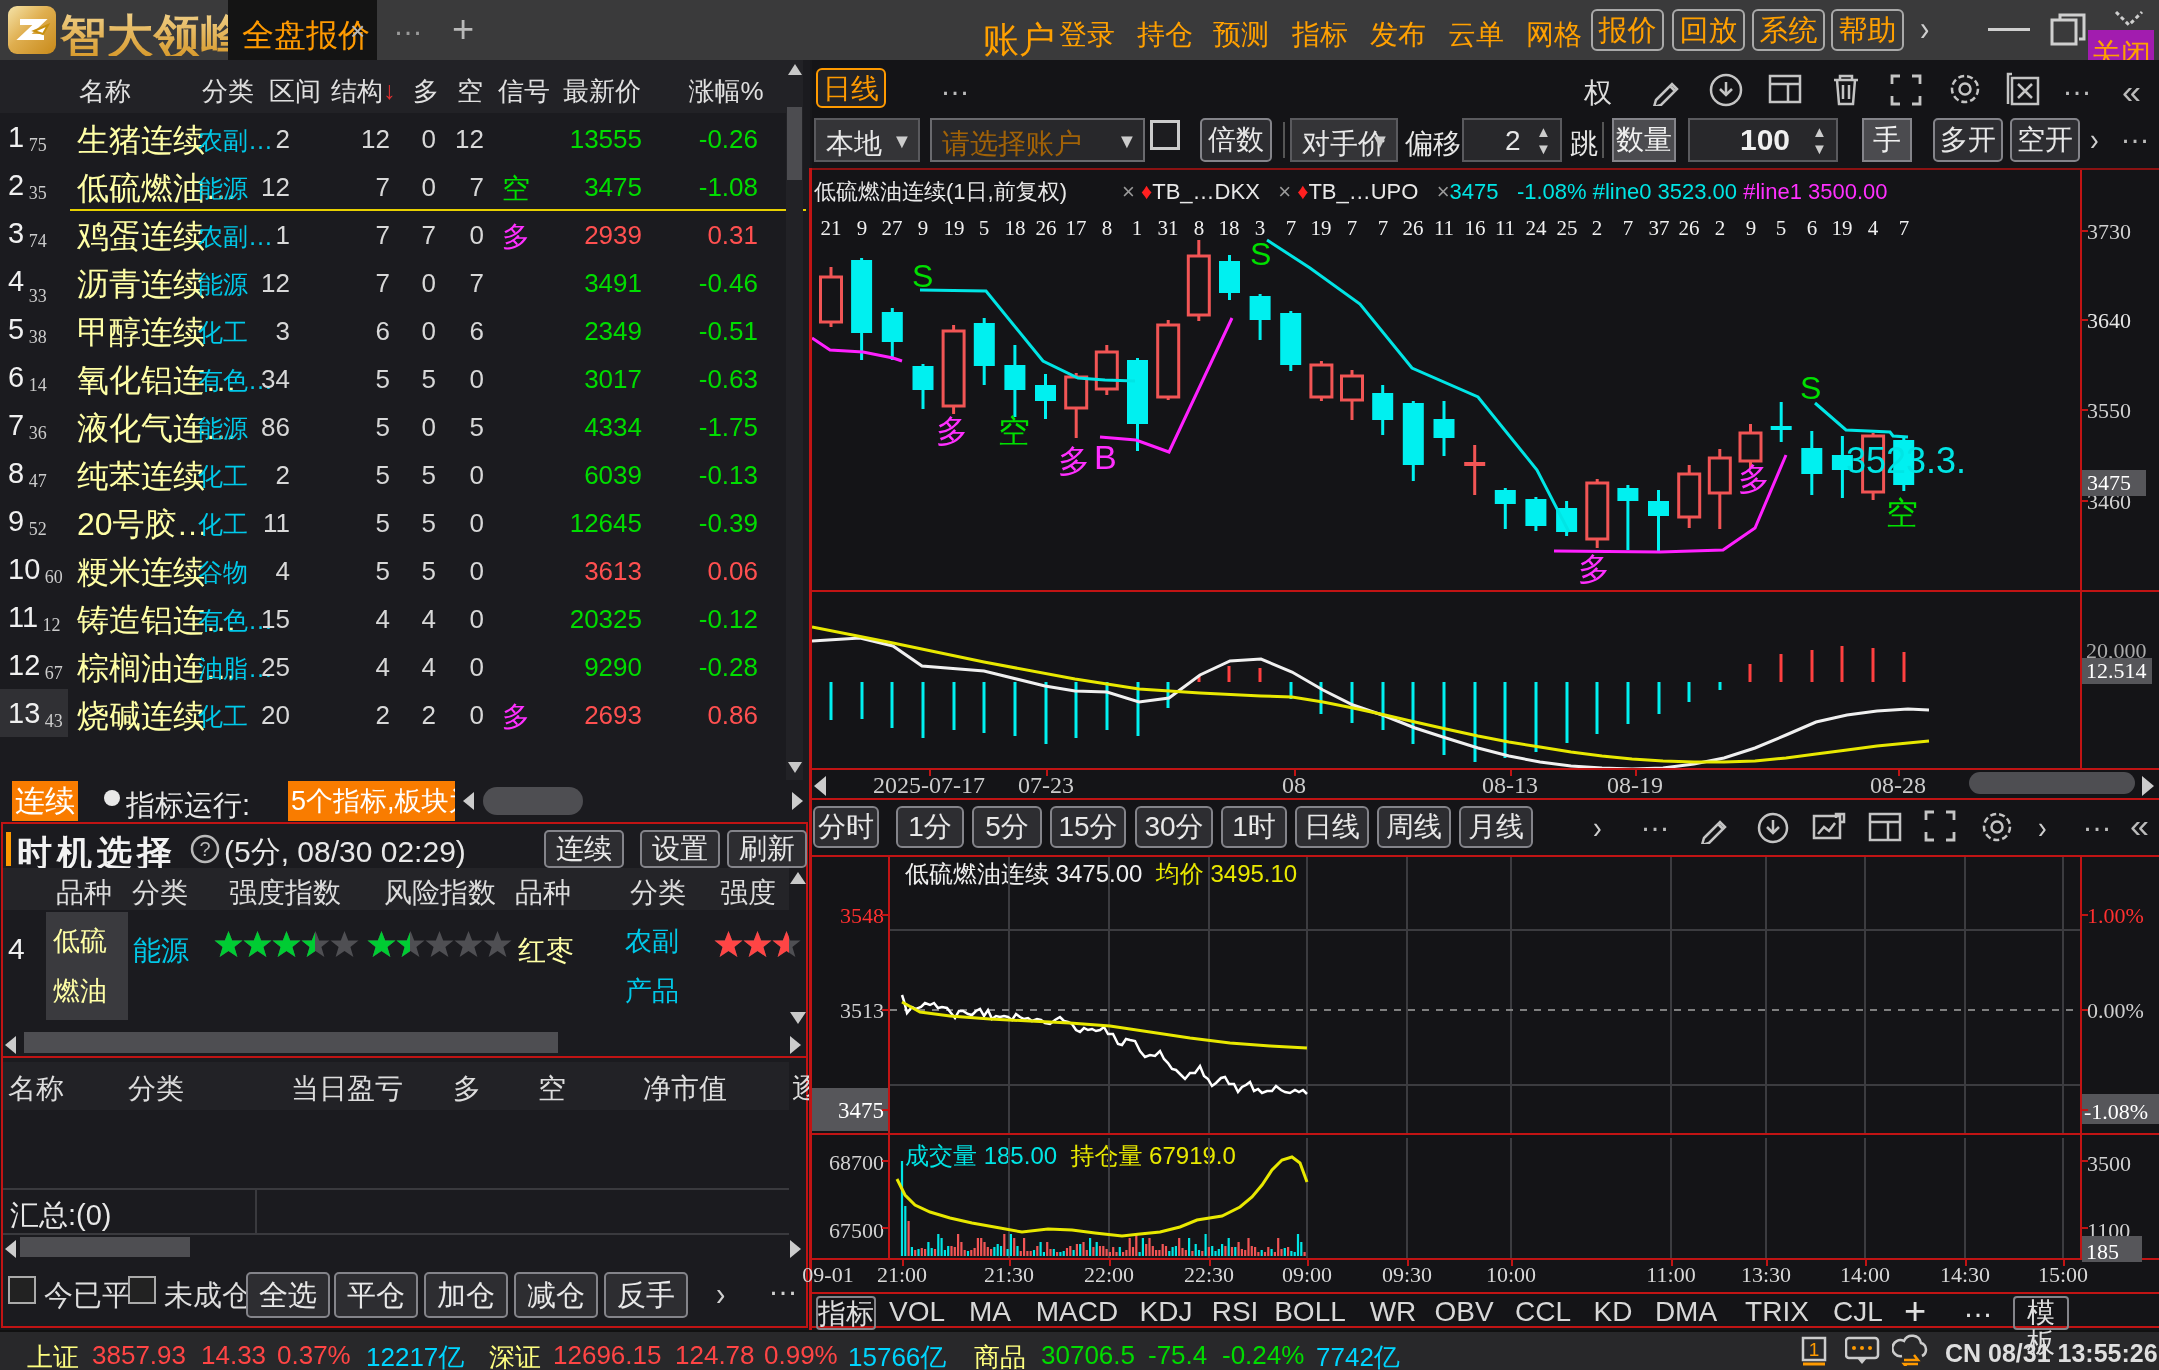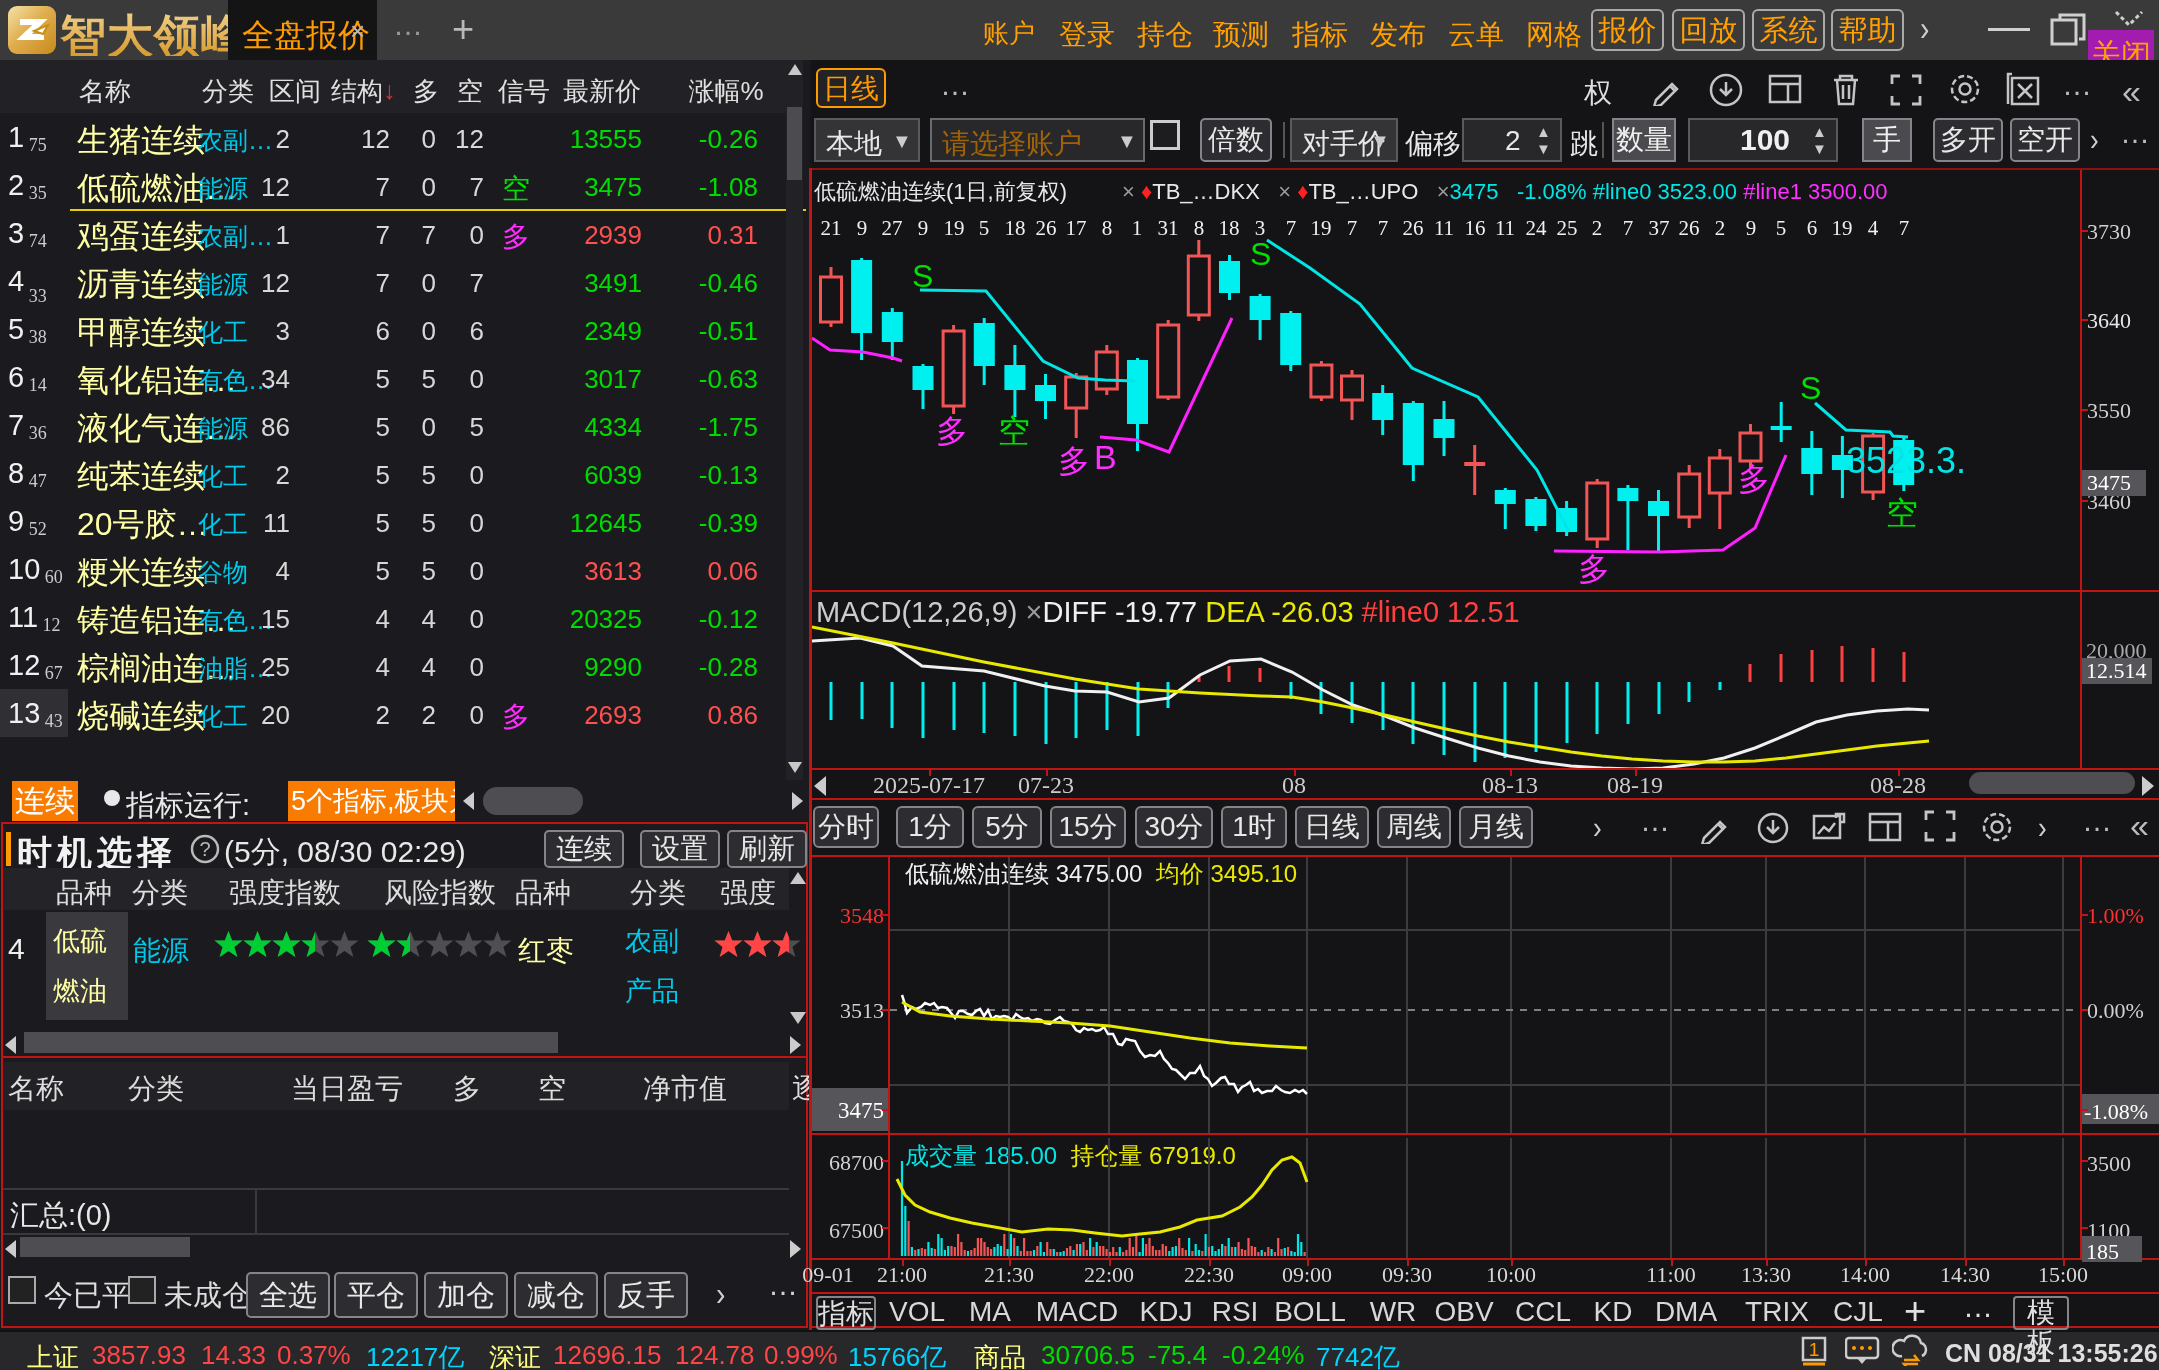--- a/index.html
+++ b/index.html
@@ -21,21 +21,21 @@
 <rect x="0" y="0" width="48" height="48" rx="9" fill="url(#gold)"></rect>
 <path d="M12 16 h20 l-16 15 h20" stroke="#fff" stroke-width="6" fill="none"></path>
 <path d="M26 25 l14 -6 l-5 9 z" fill="#fff" stroke="#c8900f" stroke-width="2"></path>
 </svg>
 <div class="a" style="left:60px;top:6px;width:170px;height:50px;font-size:46px;font-weight:bold;letter-spacing:1px;background:linear-gradient(180deg,#f2d694,#d89b2e);-webkit-background-clip:text;color:transparent;white-space:nowrap">智大领峰</div>
 <div class="a" style="left:228px;top:0;width:149px;height:60px;background:#141414"></div>
 <div class="a" style="left:242px;top:14px;font-size:32px;color:#ff9a00;white-space:nowrap">全盘报价</div>
 <div class="a" style="left:350px;top:16px;font-size:26px;color:#b9b9b9">×</div>
 <div class="a" style="left:393px;top:8px;font-size:30px;color:#9a9a9a;letter-spacing:2px">…</div>
 <div class="a" style="left:452px;top:8px;font-size:38px;color:#b9b9b9">+</div>
-<div class="a" style="left:983px;top:16px;font-size:26px;color:#ffa000">账户</div>
+<div class="a" style="left:983px;top:16px;font-size:36px;color:#ffa000">账户</div>
 <div class="a" style="left:1059px;top:16px;font-size:28px;color:#ffa000">登录</div>
 <div class="a" style="left:1137px;top:16px;font-size:28px;color:#ffa000">持仓</div>
 <div class="a" style="left:1213px;top:16px;font-size:28px;color:#ffa000">预测</div>
 <div class="a" style="left:1292px;top:16px;font-size:28px;color:#ffa000">指标</div>
 <div class="a" style="left:1370px;top:16px;font-size:28px;color:#ffa000">发布</div>
 <div class="a" style="left:1448px;top:16px;font-size:28px;color:#ffa000">云单</div>
 <div class="a" style="left:1526px;top:16px;font-size:28px;color:#ffa000">网格</div>
 <div class="a" style="left:1591px;top:9px;width:73px;height:42px;border:2px solid #a9a9a9;border-radius:6px;font-size:29px;color:#ffa000;text-align:center;line-height:38px">报价</div>
 <div class="a" style="left:1672px;top:9px;width:73px;height:42px;border:2px solid #a9a9a9;border-radius:6px;font-size:29px;color:#ffa000;text-align:center;line-height:38px">回放</div>
 <div class="a" style="left:1752px;top:9px;width:73px;height:42px;border:2px solid #a9a9a9;border-radius:6px;font-size:29px;color:#ffa000;text-align:center;line-height:38px">系统</div>
@@ -546,21 +546,20 @@
 <div class="a" style="left:1846px;top:440px;font-size:36px;color:#00e5e5;white-space:nowrap">3523.3.</div>
 <div class="a" style="left:2087px;top:219px;font-family:Liberation Serif,serif;font-size:22px;color:#d0d0d0">3730</div>
 <div class="a" style="left:2080px;top:230px;width:8px;height:2px;background:#c11414"></div>
 <div class="a" style="left:2087px;top:308px;font-family:Liberation Serif,serif;font-size:22px;color:#e5e5e5">3640</div>
 <div class="a" style="left:2080px;top:319px;width:8px;height:2px;background:#c11414"></div>
 <div class="a" style="left:2087px;top:398px;font-family:Liberation Serif,serif;font-size:22px;color:#d0d0d0">3550</div>
 <div class="a" style="left:2080px;top:409px;width:8px;height:2px;background:#c11414"></div>
 <div class="a" style="left:2087px;top:489px;font-family:Liberation Serif,serif;font-size:22px;color:#d0d0d0">3460</div>
 <div class="a" style="left:2080px;top:500px;width:8px;height:2px;background:#c11414"></div>
 <div class="a" style="left:2082px;top:470px;width:64px;height:26px;background:#56565a;color:#ffffff;font-family:Liberation Serif,serif;font-size:22px;line-height:25px;padding-left:5px">3475</div>
-<div class="a" style="left:816px;top:596px;font-size:29px;white-space:nowrap"><span style="color:#cccccc">MACD(12,26,9)&nbsp;</span><span style="color:#9a9a9a">×</span><span style="color:#f0f0f0">DIFF -19.77&nbsp;</span><span style="color:#e8e800">DEA -26.03&nbsp;</span><span style="color:#ff4040">#line0 12.51</span></div>
 <svg class="a" style="left:812px;top:590px" width="1268" height="178">
       <line x1="19" y1="92" x2="19" y2="130" stroke="#00f0f0" stroke-width="3"></line>
       <line x1="50" y1="92" x2="50" y2="129" stroke="#00f0f0" stroke-width="3"></line>
       <line x1="80" y1="92" x2="80" y2="138" stroke="#00f0f0" stroke-width="3"></line>
       <line x1="111" y1="92" x2="111" y2="148" stroke="#00f0f0" stroke-width="3"></line>
       <line x1="142" y1="92" x2="142" y2="140" stroke="#00f0f0" stroke-width="3"></line>
       <line x1="172" y1="92" x2="172" y2="143" stroke="#00f0f0" stroke-width="3"></line>
       <line x1="203" y1="92" x2="203" y2="146" stroke="#00f0f0" stroke-width="3"></line>
       <line x1="234" y1="92" x2="234" y2="154" stroke="#00f0f0" stroke-width="3"></line>
       <line x1="264" y1="92" x2="264" y2="148" stroke="#00f0f0" stroke-width="3"></line>

